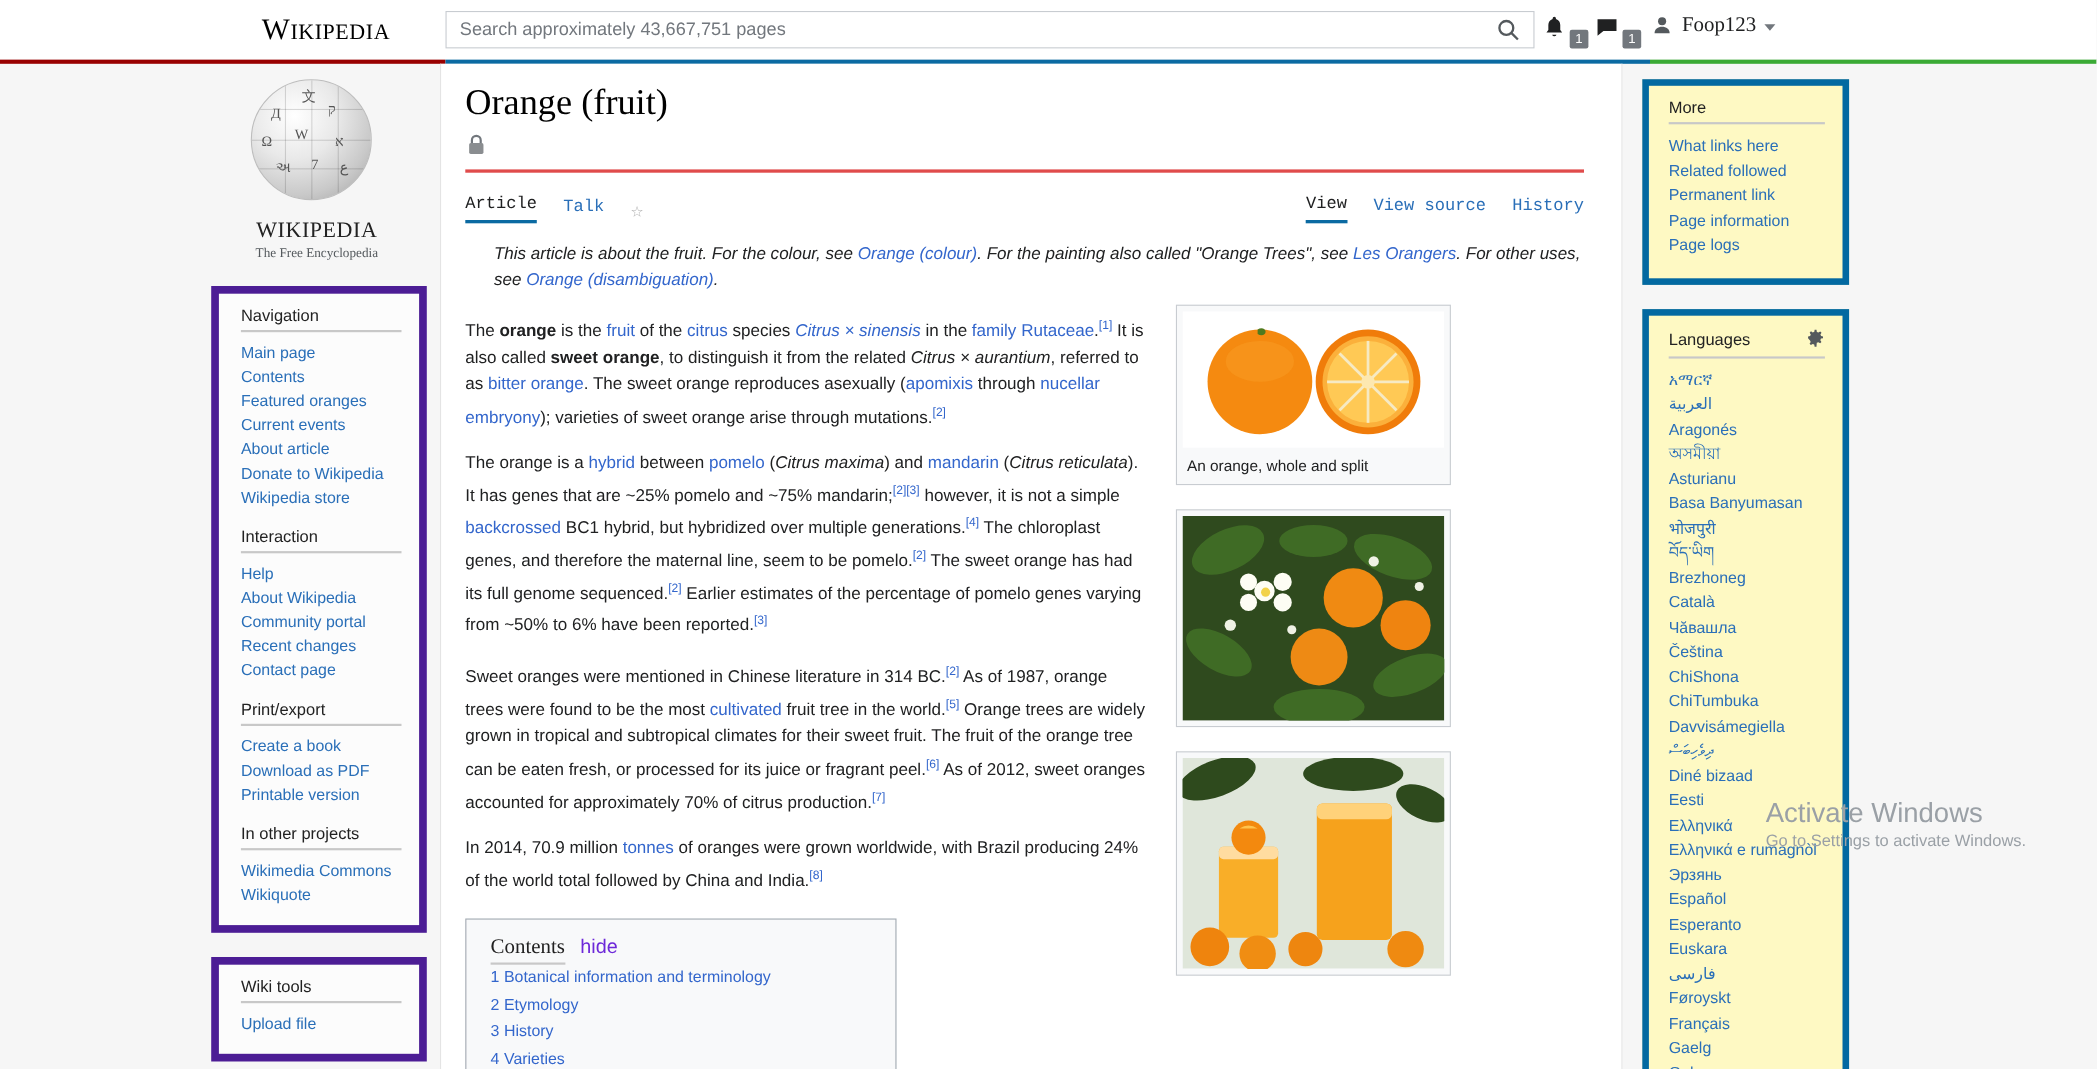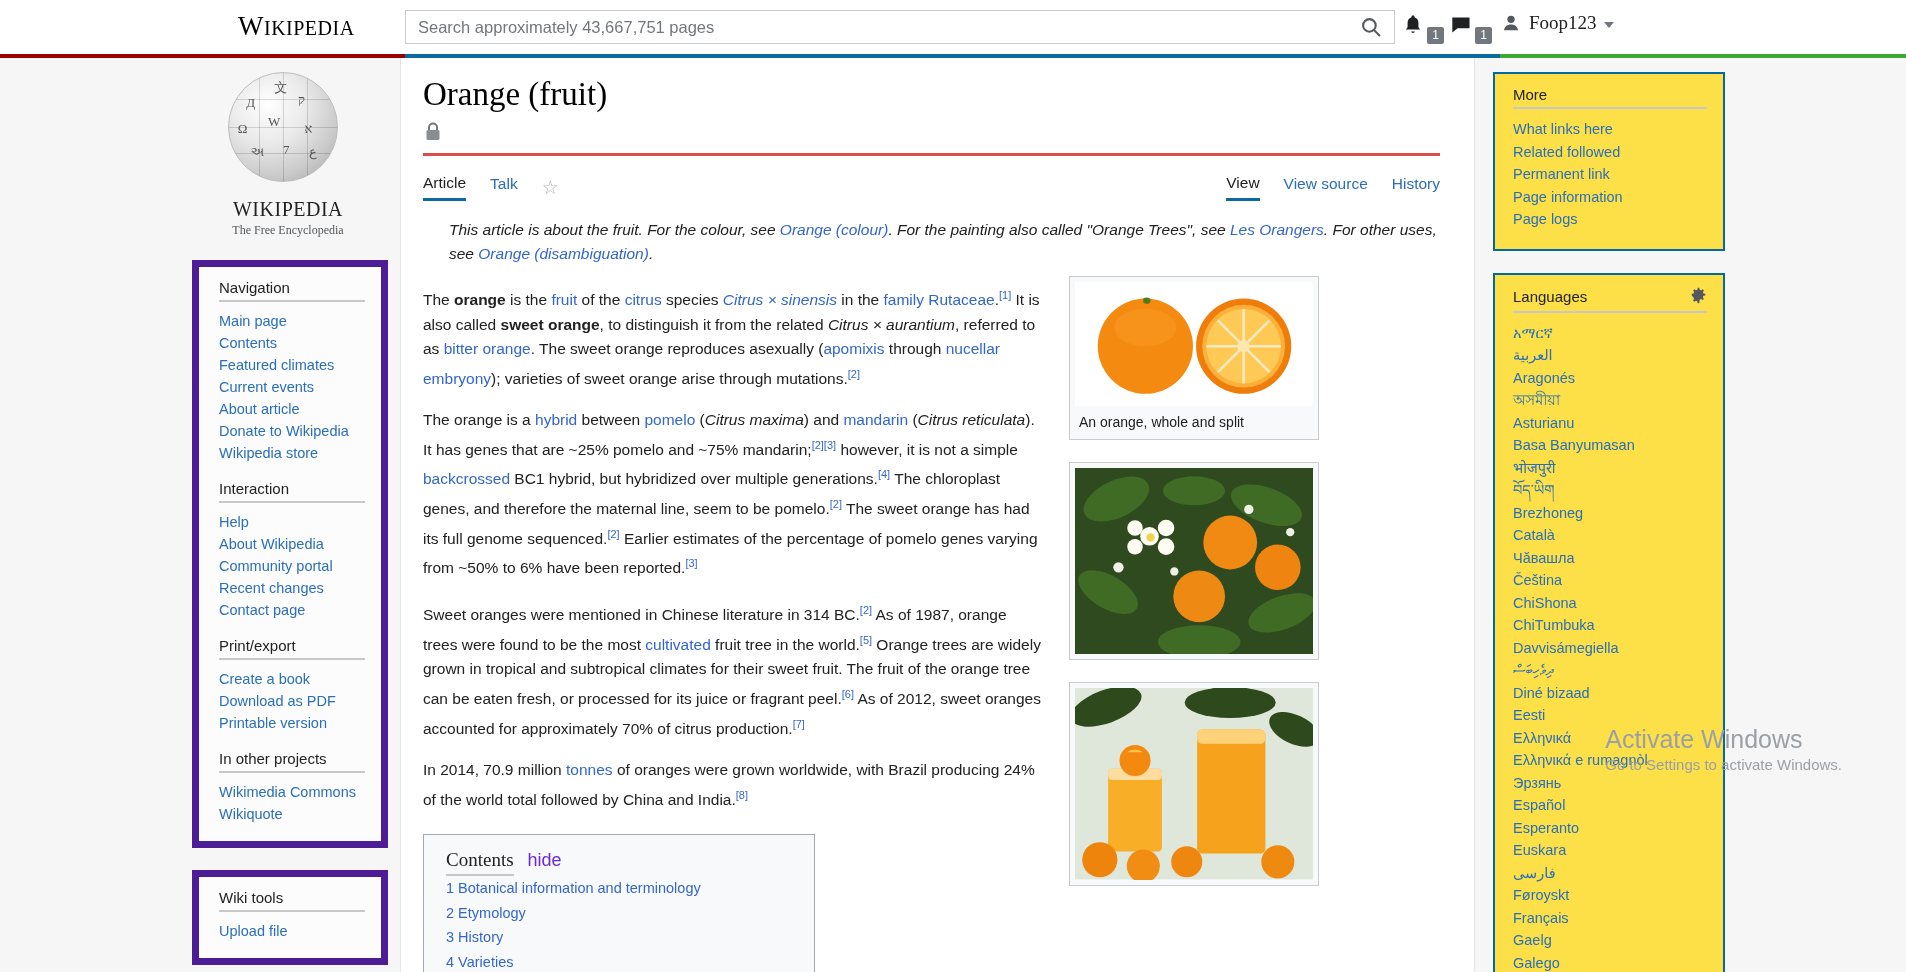--- a/index.html
+++ b/index.html
@@ -197,23 +197,24 @@
     font-weight: normal;
     margin: 0;
     flex: 1;
     color: #000;
   }
   #lock { margin: 8px 4px 0 0; }
   #titlerule { height: 3px; background: #e04b4b; margin: 6px 0 0 0; }
 
   #tabrow {
     display: flex;
-    align-items: center;
+    align-items: flex-end;
     margin-top: 16px;
     height: 30px;
+    font-family: Liberation Mono, monospace;
   }
   .tab {
     font-size: 15.5px;
     margin-right: 24px;
     color: #2a6fb8;
     cursor: pointer;
     padding-bottom: 6px;
     text-decoration: none;
   }
   .tab.active {
@@ -284,23 +285,23 @@
     line-height: 24.5px;
     text-decoration: none;
     cursor: pointer;
   }
   .lvl2 { padding-left: 28px; }
   .lvl3 { padding-left: 56px; }
 
   
   #rightcol { width: 400px; flex: 0 0 400px; padding: 14px 0 0 18px; }
   .rbox {
-    width: 232px;
-    background: #fde047;
-    border: 2px solid #0369a1;
+    width: 188px;
+    background: #fef9c3;
+    border: 6px solid #0369a1;
     padding: 12px 16px 18px 18px;
     margin-bottom: 22px;
   }
   .rhead {
     font-size: 15px;
     padding-bottom: 4px;
     border-bottom: 2px solid #c8c8c8;
     margin-bottom: 9px;
     display: flex;
     align-items: center;
@@ -403,21 +404,21 @@
     <div id="wikiname">
       <div class="n">WIKIPEDIA</div>
       <div class="t">The Free Encyclopedia</div>
     </div>
 
     <div class="navbox">
       <div class="navsec">
         <div class="navhead">Navigation</div>
         <a class="navlink">Main page</a>
         <a class="navlink">Contents</a>
-        <a class="navlink">Featured climates</a>
+        <a class="navlink">Featured oranges</a>
         <a class="navlink">Current events</a>
         <a class="navlink">About article</a>
         <a class="navlink">Donate to Wikipedia</a>
         <a class="navlink">Wikipedia store</a>
       </div>
       <div class="navsec">
         <div class="navhead">Interaction</div>
         <a class="navlink">Help</a>
         <a class="navlink">About Wikipedia</a>
         <a class="navlink">Community portal</a>

